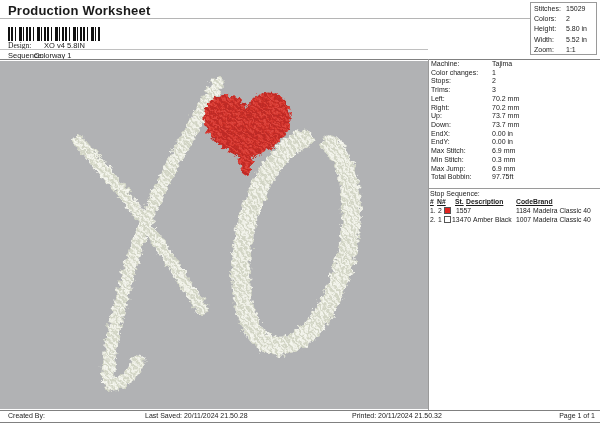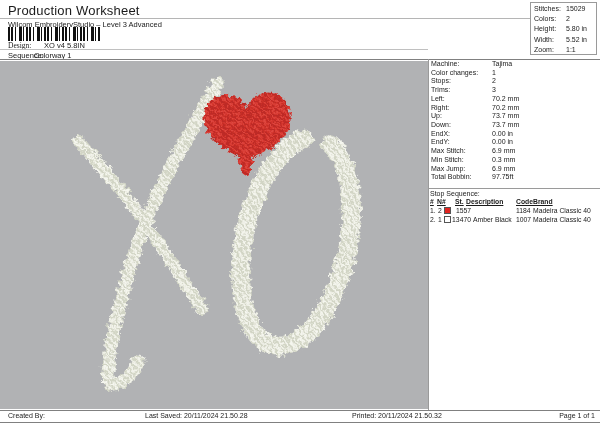--- a/index.html
+++ b/index.html
@@ -4,21 +4,21 @@
 <style>
   html,body { margin:0; padding:0; background:#e6e6e6; }
   .page {
     position:relative; width:600px; height:424px; background:#ffffff;
     font-family:"Liberation Sans", sans-serif; color:#1a1a1a; overflow:hidden;
     margin:0 auto;
   }
   .abs { position:absolute; }
   .hline { position:absolute; height:1px; background:#9a9a9a; }
   .vline { position:absolute; width:1px; background:#9a9a9a; }
-  .title { font-size:13px; font-weight:normal; letter-spacing:0.2px;text-align:right; }
+  .title { font-size:13px; font-weight:bold; letter-spacing:0.2px;text-align:right; }
   .sub { font-size:7.5px; }
   .small { font-size:7.5px; }
   .tiny { font-size:7px; }
   .barcode {
     background: repeating-linear-gradient(90deg,
       #101010 0 2px, #ffffff 2px 3px, #101010 3px 5px, #ffffff 5px 7px,
       #101010 7px 8px, #ffffff 8px 11px, #101010 11px 14px, #ffffff 14px 15px,
       #101010 15px 16px, #ffffff 16px 18px);
   }
   .statbox {
@@ -34,21 +34,20 @@
   .swatch { position:absolute; width:7px; height:7px; border:1px solid #555; box-sizing:border-box; }
   .footer-item { position:absolute; font-size:7px; top:412px; white-space:nowrap; }
 </style>
 </head>
 <body>
 
 <div class="page">
 
   <div class="abs title" style="left:8px; top:3px;">Production Worksheet</div>
   <div class="hline" style="left:0; top:18px; width:530px; background:#b5b5b5;"></div>
-  <div class="abs sub" style="left:8px; top:20px;">Wilcom EmbroideryStudio – Level 3 Advanced</div>
 
   <div class="abs barcode" style="left:8px; top:27px; width:92px; height:14px;"></div>
 
   <div class="abs small" style="left:8px; top:41px;font-family:Liberation Serif, serif;">Design:</div>
   <div class="abs small" style="left:44px; top:41px;text-decoration:underline;">XO v4 5.8IN</div>
   <div class="hline" style="left:0; top:49px; width:428px; background:#c0c0c0;"></div>
   <div class="abs small" style="left:8px; top:50.5px;">Sequence:</div>
   <div class="abs small" style="left:34px; top:50.5px;">Colorway 1</div>
   <div class="hline" style="left:0; top:59px; width:600px; background:#808080;"></div>
 

